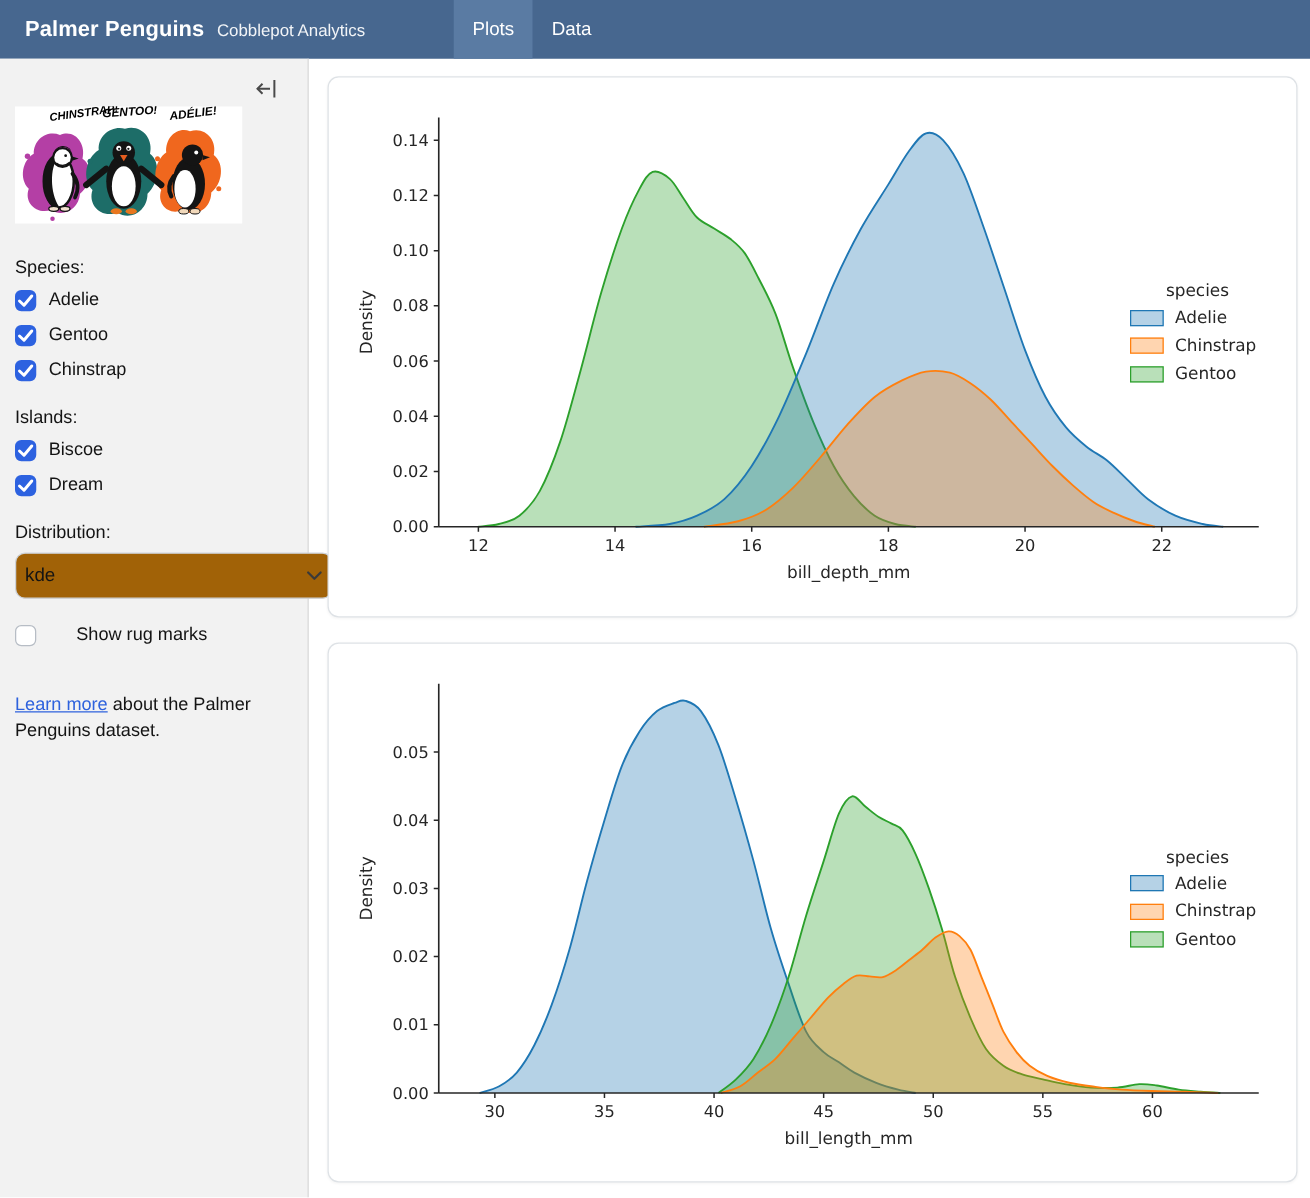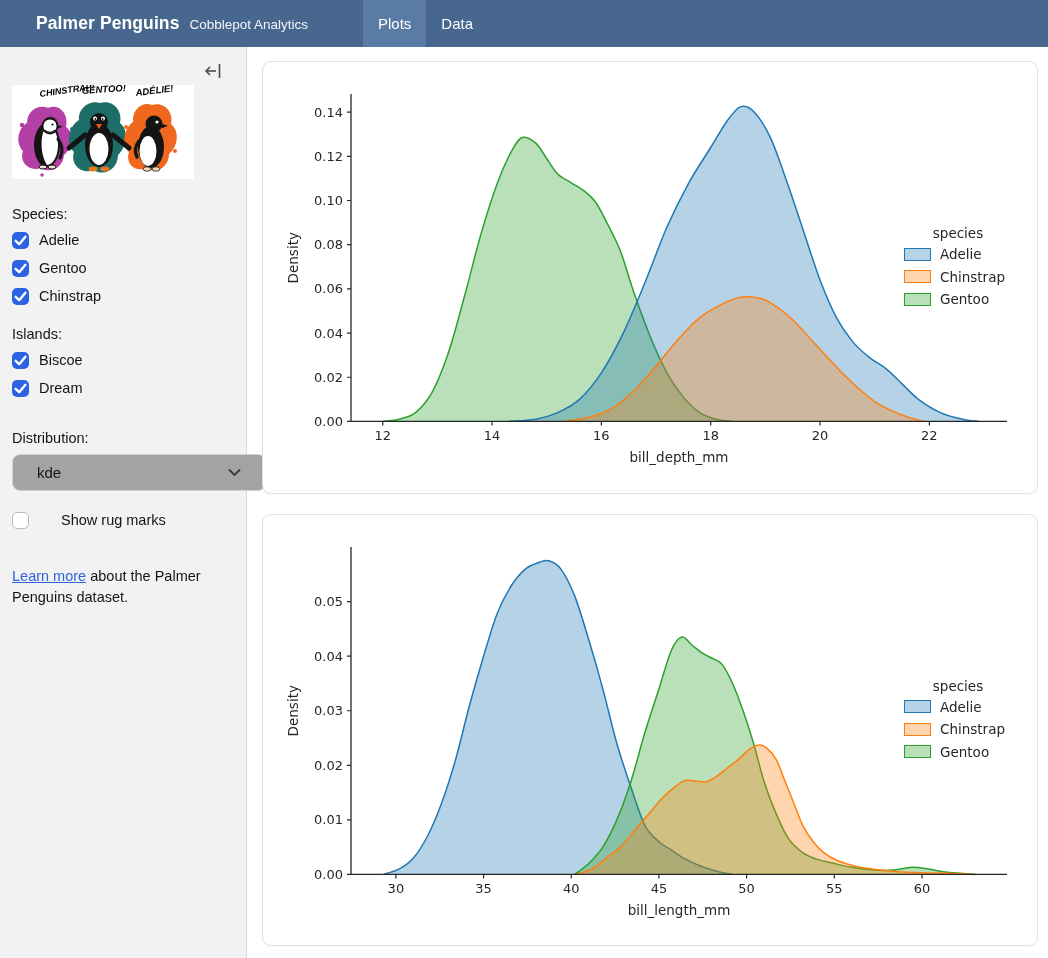--- a/index.html
+++ b/index.html
@@ -2,21 +2,21 @@
 <html><head>
 <meta charset="utf-8">
 <style>
   * { margin:0; padding:0; box-sizing:border-box; }
   html,body { width:1048px; height:958px; overflow:hidden; background:#fff;
               font-family:"Liberation Sans", sans-serif; }
 
   
   .navbar { height:47px; background:#47678f; display:flex; align-items:center;
             color:#fff; position:relative; }
-  .brand { padding-left:36px; display:flex; align-items:baseline; gap:10px; }
+  .brand { padding-left:20px; display:flex; align-items:baseline; gap:10px; }
   .brand-title { font-size:17.5px; font-weight:700; letter-spacing:.1px; }
   .brand-sub { font-size:13.5px; color:rgba(255,255,255,.93); }
   .nav-tabs { position:absolute; left:363px; top:0; height:47px; display:flex; }
   .tab { height:100%; display:flex; align-items:center; padding:0 15px;
          font-size:15px; color:#ffffff; cursor:pointer; }
   .tab.active { background:#5a7ba3; }
 
   
   .layout { display:flex; height:911px; }
   .sidebar { width:247px; background:#f2f2f2; border-right:1px solid #d9d9d9;
@@ -27,31 +27,31 @@
           position:relative; box-shadow:0 1px 2px rgba(0,0,0,.04); overflow:hidden; }
   .chart-svg { position:absolute; inset:0; width:100%; height:100%; }
 
   
   .collapse-btn { position:absolute; top:14px; right:24px; width:18px; height:20px;
                   cursor:pointer; color:#4a4a4a; }
   .artwork { margin-top:24px; display:block; }
   .side-label { font-size:14.5px; color:#141414; }
   .lbl-species { margin-top:27px; }
   .lbl-islands { margin-top:16px; }
-  .lbl-dist { margin-top:28px; }
+  .lbl-dist { margin-top:16px; }
   .cb-row { display:flex; align-items:center; gap:10px; height:28px; cursor:pointer;
             font-size:14.5px; color:#141414; }
   .cb-group { margin-top:4px; }
   .cb { width:17px; height:17px; border-radius:5px; flex:none; position:relative; }
   .cb.checked { background:#2d62e0; }
   .cb.unchecked { background:#fff; border:1px solid #b7bdc5; }
   .cb svg { position:absolute; inset:0; }
-  .select-box { margin-top:8px; width:254px; height:37px; background:#a3a3a3;
+  .select-box { margin-top:8px; width:254px; height:37px; background:#a16207;
                 border:1px solid #cdd2d9; border-radius:8px; display:flex;
-                align-items:center; justify-content:space-between; padding:0 24px;
+                align-items:center; justify-content:space-between; padding:0 7px;
                 font-size:15px; color:#141414; cursor:pointer; }
   .rug-row { margin-top:15px;gap:32px; }
   .about { margin-top:32px; font-size:14.5px; line-height:1.48; color:#141414;
            width:214px; }
   .about a { color:#2e62dd; text-decoration:underline; cursor:pointer;text-align:center; }
 
   
   .legend { position:absolute; left:641px; top:163px; width:108px;
             font-family:"DejaVu Sans", sans-serif; font-size:13.5px; color:#262626; }
   .legend-title { text-align:center; margin-bottom:5px; }

